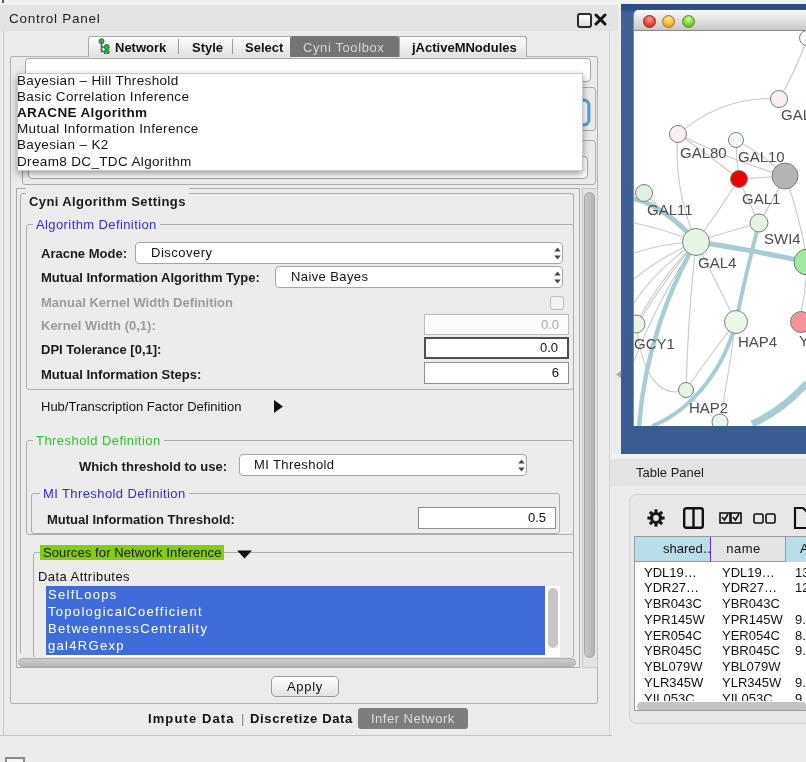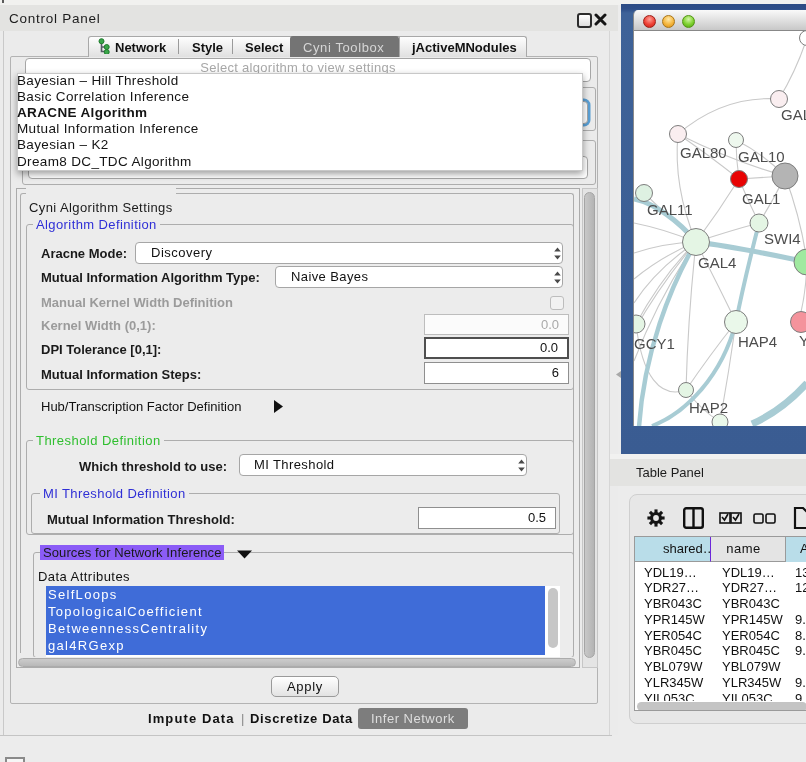--- a/index.html
+++ b/index.html
@@ -46,21 +46,20 @@
   <div class="abs" style="left:178px;top:39px;width:1px;height:15px;background:#9a9a9a;"></div>
   <div class="abs" style="left:192px;top:40px;font-size:13px;font-weight:bold;color:#111;">Style</div>
   <div class="abs" style="left:232px;top:39px;width:1px;height:15px;background:#9a9a9a;"></div>
   <div class="abs" style="left:245px;top:40px;font-size:13px;font-weight:bold;color:#111;">Select</div>
   <div class="abs" style="left:290px;top:36px;width:109px;height:21px;background:#747474;border-radius:3px 3px 0 0;"></div>
   <div class="abs" style="left:303px;top:40px;font-size:13px;color:#d6d6d6;letter-spacing:0.6px;">Cyni Toolbox</div>
   <div class="abs" style="left:399px;top:36px;width:1px;height:21px;background:#a8a8a8;"></div>
   <div class="abs" style="left:412px;top:40px;font-size:13px;font-weight:bold;color:#111;">jActiveMNodules</div>
 
   <div class="abs combo" style="left:25px;top:58px;width:566px;height:24px;"></div>
-  <div class="abs" style="left:25px;top:60px;width:546px;text-align:center;font-size:13px;color:#a8a8a8;letter-spacing:0.3px;">Select algorithm to view settings</div>
 
   <div class="abs grp" style="left:22px;top:87px;width:574px;height:44px;"></div>
   <div class="abs" style="left:28px;top:101px;width:560px;height:23px;background:#fff;border:1px solid #a6a6a6;border-radius:4px;box-shadow:0 0 0 2.5px #5a9fd4;box-sizing:border-box;"></div>
   <div class="abs grp" style="left:22px;top:140px;width:574px;height:45px;"></div>
   <div class="abs combo" style="left:28px;top:156px;width:560px;height:23px;"></div>
 
   <div class="abs" style="left:17px;top:73px;width:566px;height:98px;background:#fff;border:1px solid #c8c8c8;box-shadow:0 3px 7px rgba(0,0,0,0.38);box-sizing:border-box;"></div>
   <div class="abs" style="left:17px;top:72.5px;width:560px;font-size:13.5px;letter-spacing:0.35px;color:#141414;line-height:16.2px;">
     <div>Bayesian – Hill Threshold</div>
     <div>Basic Correlation Inference</div>
@@ -69,21 +68,21 @@
     <div>Bayesian – K2</div>
     <div>Dream8 DC_TDC Algorithm</div>
   </div>
 
   <div class="abs" style="left:16px;top:188px;width:564px;height:480px;border:1px solid #ababab;box-sizing:border-box;background:#ececec;"></div>
 
   <div class="abs" style="left:582px;top:188px;width:16px;height:480px;background:#e4e4e4;border:1px solid #c6c6c6;box-sizing:border-box;"></div>
   <div class="abs" style="left:584px;top:192px;width:11px;height:466px;background:linear-gradient(90deg,#c8c8c8,#b4b4b4);border-radius:6px;border:1px solid #a5a5a5;box-sizing:border-box;"></div>
 
   <div class="abs" style="left:20px;top:193px;width:554px;height:460px;border:1px solid #adadad;border-bottom:none;border-radius:3px 3px 0 0;box-sizing:border-box;"></div>
-  <div class="abs" style="left:26px;top:186px;font-size:13px;background:#ececec;padding:14px 3px;color:#1a1a1a;letter-spacing:0.4px;">Cyni Algorithm Settings</div>
+  <div class="abs" style="left:26px;top:186px;font-size:13px;background:#ececec;padding:8px 3px;color:#1a1a1a;letter-spacing:0.4px;font-weight:bold;">Cyni Algorithm Settings</div>
 
   <div class="abs grp" style="left:26px;top:224px;width:548px;height:166px;"></div>
   <div class="abs" style="left:33px;top:217px;font-size:13px;background:#ececec;padding:0 3px;color:#2f2fd6;letter-spacing:0.4px;">Algorithm Definition</div>
 
   <div class="abs lbl" style="left:41px;top:246px;">Aracne Mode:</div>
   <div class="abs combo" style="left:135px;top:242px;width:428px;height:22px;"></div>
   <div class="abs" style="left:151px;top:245px;font-size:13px;color:#111;letter-spacing:0.5px;">Discovery</div>
   <svg class="abs" style="left:553px;top:247px;" width="9" height="13" viewBox="0 0 9 13">
       <path d="M4.5,0.5 L7.8,4.5 L1.2,4.5 Z M4.5,12.5 L1.2,8.5 L7.8,8.5 Z" fill="#4a4a4a"></path>
     </svg>
@@ -121,21 +120,21 @@
   <svg class="abs" style="left:517px;top:459px;" width="9" height="13" viewBox="0 0 9 13">
       <path d="M4.5,0.5 L7.8,4.5 L1.2,4.5 Z M4.5,12.5 L1.2,8.5 L7.8,8.5 Z" fill="#4a4a4a"></path>
     </svg>
 
   <div class="abs grp" style="left:31px;top:493px;width:529px;height:41px;"></div>
   <div class="abs" style="left:40px;top:486px;font-size:13px;background:#ececec;padding:0 3px;color:#2f2fd6;letter-spacing:0.4px;text-align:right;">MI Threshold Definition</div>
   <div class="abs lbl" style="left:47px;top:512px;">Mutual Information Threshold:</div>
   <div class="abs field" style="left:418px;top:507px;width:138px;height:22px;line-height:20px;">0.5</div>
 
   <div class="abs" style="left:33px;top:552px;width:541px;height:106px;border:1px solid #adadad;border-radius:3px;box-sizing:border-box;"></div>
-  <div class="abs" style="left:40px;top:545px;font-size:13px;background:#8b5cf6;padding:0 3px;color:#1a1a1a;letter-spacing:0.1px;">Sources for Network Inference</div>
+  <div class="abs" style="left:40px;top:545px;font-size:13px;background:#84cc16;padding:0 3px;color:#1a1a1a;letter-spacing:0.1px;">Sources for Network Inference</div>
   <svg class="abs" style="left:237px;top:550px;" width="15" height="9" viewBox="0 0 15 9">
       <path d="M0,0.5 L15,0.5 L7.5,8.5 Z" fill="#111"></path>
     </svg>
   <div class="abs" style="left:38px;top:569px;font-size:13px;font-weight:normal;color:#111;letter-spacing:0.45px;">Data Attributes</div>
 
   <div class="abs" style="left:46px;top:586px;width:514px;height:72px;background:#fff;"></div>
   <div class="abs" style="left:46px;top:586px;width:499px;height:69px;background:#3f6cd8;"></div>
   <div class="abs" style="left:48px;top:586px;font-size:13px;color:#fff;letter-spacing:1.3px;line-height:17.1px;">SelfLoops<br>TopologicalCoefficient<br>BetweennessCentrality<br>gal4RGexp</div>
   <div class="abs" style="left:548px;top:588px;width:10px;height:60px;background:#c6c6c6;border-radius:5px;"></div>
 

